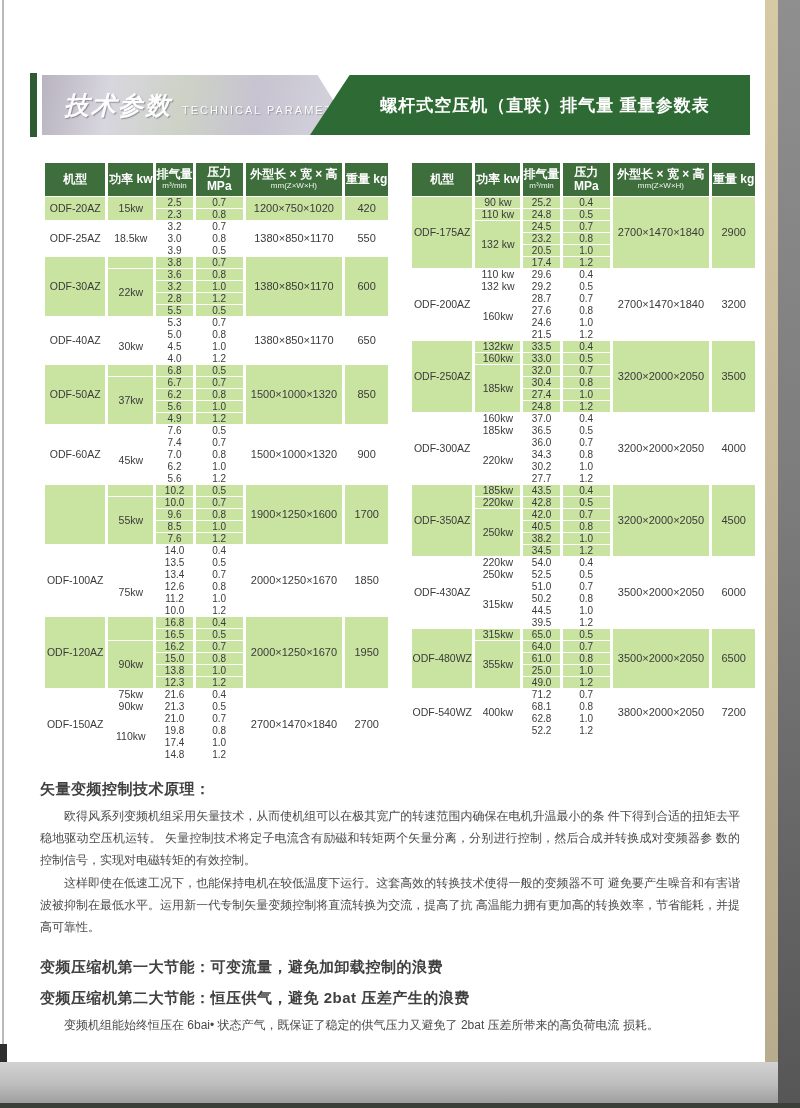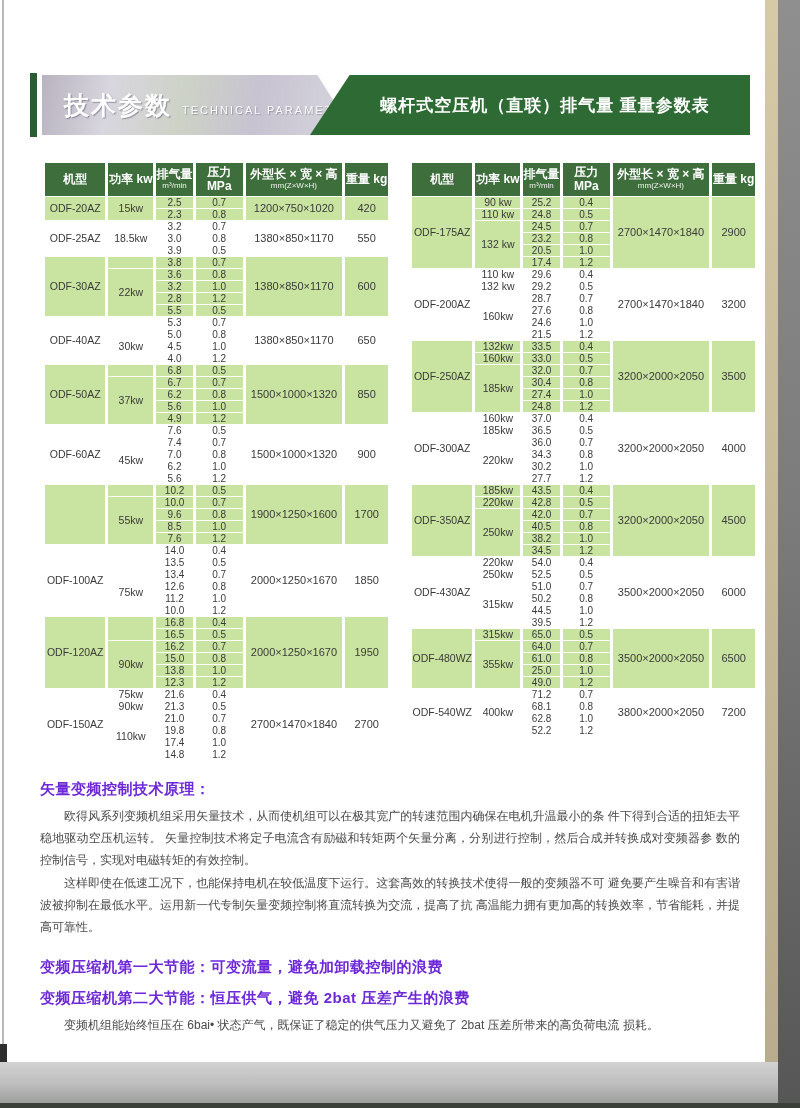--- a/index.html
+++ b/index.html
@@ -23,21 +23,21 @@
   
   .banner{position:absolute;left:30px;top:75px;width:735px;height:60px;}
   .accent-bar{position:absolute;left:0;top:-2px;width:7px;height:64px;background:#2d5c33;}
   .silver-band{
     position:absolute;left:12px;top:0;width:313px;height:60px;
     background:linear-gradient(100deg,#b8b3c0 0%,#d8d6de 22%,#cdd2c6 45%,#c7c3d1 68%,#d7d7de 100%);
     clip-path:polygon(0 0,88% 0,100% 100%,0 100%);
     display:flex;align-items:center;padding-left:22px;
   }
   .silver-band .cn{font-size:25px;font-weight:bold;color:#fdfdfd;letter-spacing:2px;
-    text-shadow:1px 1px 1px rgba(90,90,110,.55);text-align:right;}
+    text-shadow:1px 1px 1px rgba(90,90,110,.55);font-style:italic;text-align:right;}
   .silver-band .en{font-size:11px;color:#fbfbfb;margin-left:10px;margin-top:10px;letter-spacing:2px;
     text-shadow:1px 1px 1px rgba(90,90,110,.45);}
   .green-band{
     position:absolute;left:280px;top:0;width:440px;height:60px;background:#2e6a33;
     clip-path:polygon(9% 0,100% 0,100% 100%,0 100%);
     display:flex;align-items:center;justify-content:center;
   }
   .green-band .title{font-size:17px;font-weight:bold;color:#ffffff;letter-spacing:1px;padding-left:30px;}
 
   
@@ -55,21 +55,21 @@
   table.spec tbody tr{height:12px;}
   table.spec td{font-size:10px;color:#3a3a3a;line-height:1;}
   table.spec td.model{font-size:10.5px;}
   table.spec td.power{font-size:10.5px;}
   table.spec td.dims{font-size:11px;}
   table.spec td.weight{font-size:11px;}
   table.spec td.tint{background:#c9e3a0;}
 
   
   .sections{position:absolute;left:40px;top:780px;width:700px;}
-  .sections h3{margin:0 0 6px 0;font-size:15px;color:#6d28d9;font-weight:bold;letter-spacing:.5px;}
+  .sections h3{margin:0 0 6px 0;font-size:15px;color:#404040;font-weight:bold;letter-spacing:.5px;}
   .sections p{margin:0;font-size:12px;color:#4a4a4a;line-height:1.85;text-indent:2em;text-align:justify;}
   .sections section{margin-bottom:20px;}
   .sections section.gap{margin-bottom:12px;}
 </style>
 </head>
 <body>
 
 <div class="page">
 
   <div class="edge-left"></div>

